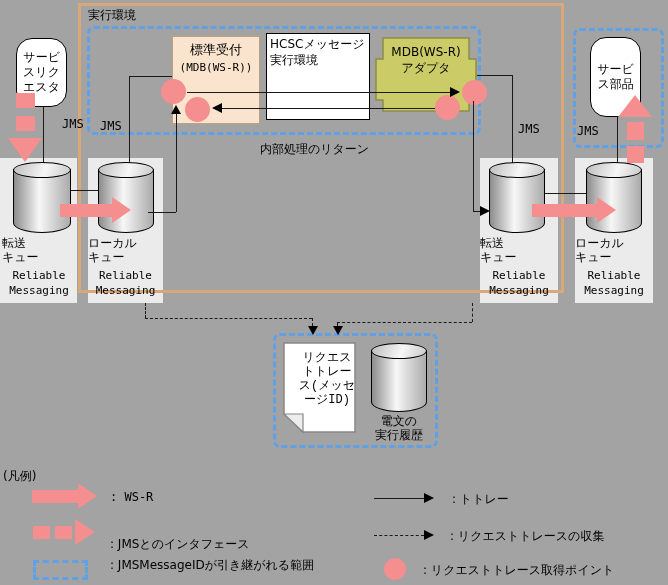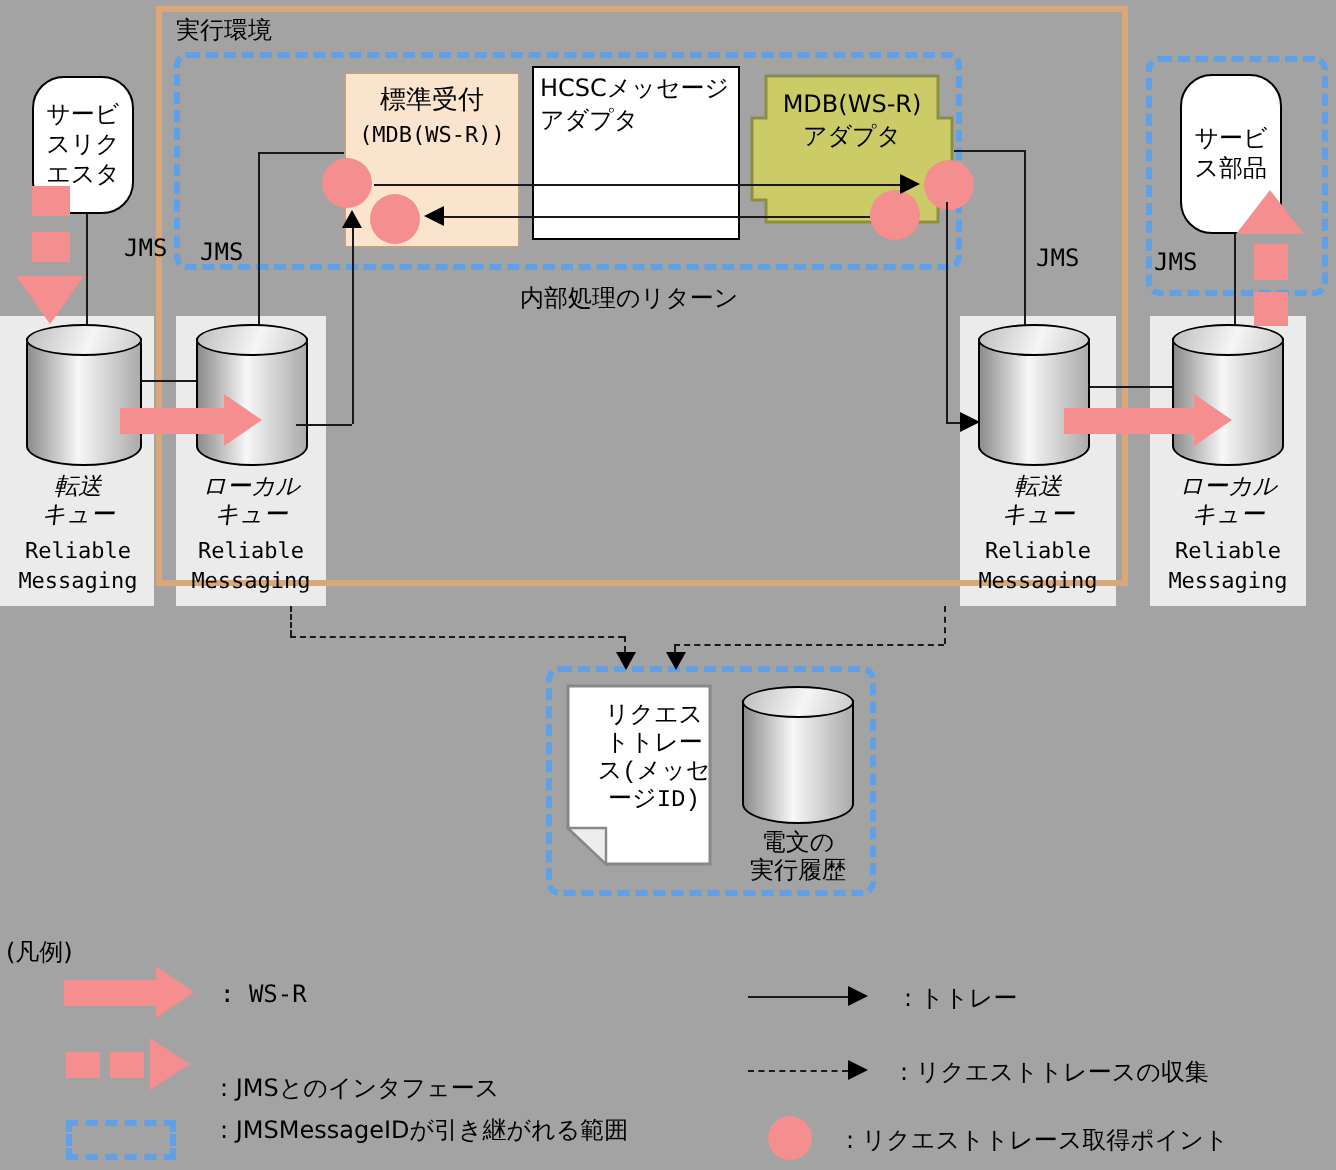--- a/index.html
+++ b/index.html
@@ -38,23 +38,23 @@
   .bluebox{position:absolute;border:3px dashed var(--blue);border-radius:7px;}
   .panel{position:absolute;background:var(--panel);}
   .whitebox{position:absolute;background:#fff;border:1px solid #000;box-sizing:border-box;}
   .cyl{position:absolute;}
   .cyl-top{position:absolute;left:0;top:0;width:100%;height:16px;box-sizing:border-box;
     border:1px solid #000;border-radius:50%;
     background:linear-gradient(110deg,#BDBDBD 0%,#F6F6F6 55%,#C9C9C9 100%);z-index:2;}
   .cyl-body{position:absolute;left:0;top:7px;width:100%;bottom:0;box-sizing:border-box;
     border:1px solid #000;border-radius:0 0 50% 50% / 0 0 10px 10px;
     background:linear-gradient(90deg,#8C8C8C 0%,#F7F7F7 45%,#ABABAB 100%);}
-  .qlabel{position:absolute;text-align:center;line-height:14px;font-style:italic;}
+  .qlabel{position:absolute;text-align:left;line-height:14px;}
   .rmlabel{position:absolute;text-align:center;line-height:15px;font-size:11px;}
-  .flex-ctr{display:flex;align-items:center;justify-content:center;text-align:left;border-radius:16px;}
+  .flex-ctr{display:flex;align-items:center;justify-content:center;text-align:right;border-radius:16px;}
 </style>
 </head>
 <body>
 
 <div id="stage">
 
   <div class="panel" style="left:0;top:158;left:0px;top:158px;width:77px;height:145px;"></div>
   <div class="panel" style="left:88px;top:158px;width:75px;height:145px;"></div>
   <div class="panel" style="left:480px;top:158px;width:78px;height:145px;"></div>
   <div class="panel" style="left:575px;top:158px;width:78px;height:145px;"></div>
@@ -106,21 +106,21 @@
 エスタ</span>
   </div>
 
   <div class="abs" style="left:172px;top:36px;width:88px;height:88px;background:var(--peach);border:1px solid var(--peach-b);box-sizing:border-box;padding-top:4px;text-align:center;">
     <div style="font-size:13px;">標準受付</div>
     <div class="mono" style="font-size:11px;margin-top:2px;">(MDB(WS-R))</div>
   </div>
 
   <div class="whitebox" style="left:266px;top:33px;width:104px;height:87px;padding:2px 3px;">
     <span class="pre" style="line-height:16px;">HCSCメッセージ
-アダプタ</span>
+実行環境</span>
   </div>
 
   <svg class="abs" style="left:375px;top:37px;" width="102" height="75">
     <polygon points="8,1 94,1 94,22 101,22 101,63 94,63 94,74 8,74 8,63 1,63 1,22 8,22" fill="#CBCC67" stroke="#8D8E45" stroke-width="1.5"></polygon>
   </svg>
   <div class="abs ctr pre" style="left:375px;top:44px;width:102px;line-height:16px;">MDB(WS-R)
 アダプタ</div>
 
   <div class="whitebox flex-ctr" style="left:590px;top:37px;width:51px;height:80px;">
     <span class="pre" style="line-height:15px;">サービ

